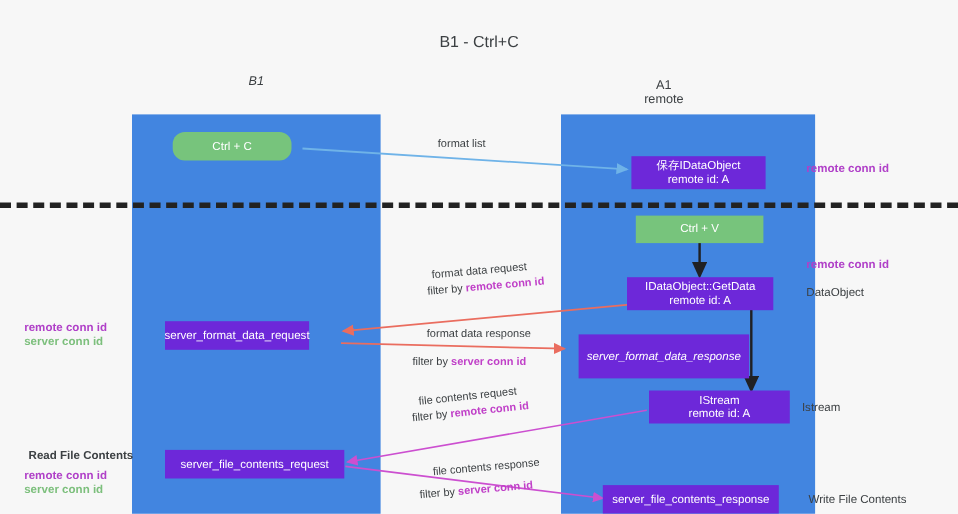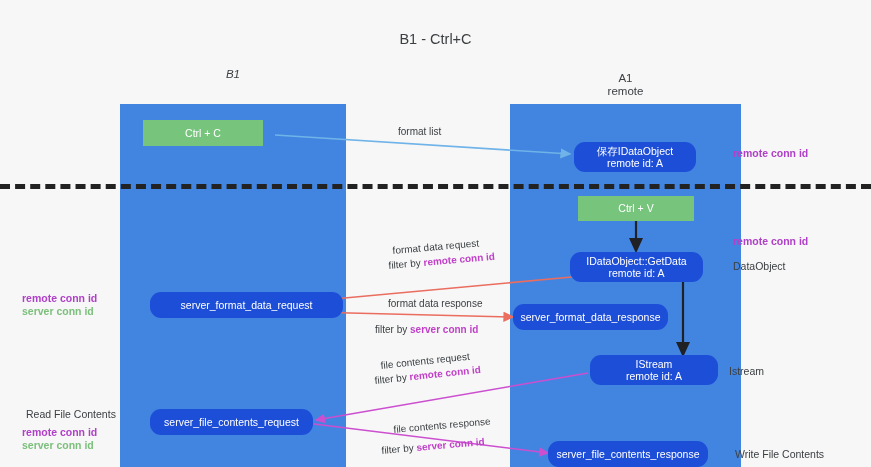--- a/index.html
+++ b/index.html
@@ -12,21 +12,21 @@
 
   .col-head{position:absolute;text-align:center;font-size:11.5px;
             line-height:13px;color:#3c4043;}
 
   .lane{position:absolute;background:#4285e0;}
 
   .box{position:absolute;box-sizing:border-box;display:flex;
        flex-direction:column;align-items:center;justify-content:center;
        color:#fff;font-size:10.5px;line-height:12.5px;text-align:center;}
   .box.green{background:#77c47c;}
-  .box.orange{background:#1d4ed8;border-radius:11px;}
+  .box.orange{background:#6d28d9;}
   .box span{display:block;}
 
   .sidelab{position:absolute;font-size:10.5px;line-height:13px;}
   .sidelab.purple{color:#b040c8;font-weight:bold;}
   .sidelab.green{color:#7cbf7c;font-weight:bold;}
   .sidelab.dark{color:#3c4043;}
 
   .edgelab{position:absolute;font-size:10px;line-height:13px;color:#3c4043;
            white-space:nowrap;}
   .edgelab .p{color:#c040c8;font-weight:bold;}
@@ -41,21 +41,21 @@
 
 <div class="canvas">
 
   <div class="title">
     <div>B1 - Ctrl+C</div>
   </div>
 
   <div class="col-head" style="left:120px;top:44px;width:226px;font-style:italic;">
     <div>B1</div>
   </div>
-  <div class="col-head" style="left:510px;top:48px;width:231px;">
+  <div class="col-head" style="left:488px;top:48px;width:231px;">
     <div>A1</div>
     <div>remote</div>
   </div>
 
   <div class="lane" style="left:120px;top:80px;width:226px;height:380px;"></div>
   <div class="lane" style="left:510px;top:80px;width:231px;height:380px;"></div>
 
   <svg class="wires" viewBox="0 0 871 467">
     <defs>
       <marker id="ah-blue" markerWidth="7" markerHeight="7" refX="6" refY="3.2" orient="auto">
@@ -82,43 +82,43 @@
 
     <path d="M683,256 L683,330" stroke="#202124" stroke-width="2.2" fill="none" marker-end="url(#ah-blk)"></path>
 
     <path d="M588,349 L316,396" stroke="#cc4fd0" stroke-width="1.5" fill="none" marker-end="url(#ah-mag)"></path>
 
     <path d="M314,400 L548,429" stroke="#cc4fd0" stroke-width="1.5" fill="none" marker-end="url(#ah-mag)"></path>
   </svg>
 
   <div class="dashline" style="top:160px;"></div>
 
-  <div class="box green" style="left:143px;top:96px;width:120px;height:26px;">
+  <div class="box green" style="left:157px;top:96px;width:108px;height:26px;border-radius:11px;">
     <span>Ctrl + C</span>
   </div>
 
   <div class="box orange" style="left:574px;top:118px;width:122px;height:30px;">
     <span>保存IDataObject</span>
     <span>remote id: A</span>
   </div>
 
   <div class="box green" style="left:578px;top:172px;width:116px;height:25px;">
     <span>Ctrl + V</span>
   </div>
 
   <div class="box orange" style="left:570px;top:228px;width:133px;height:30px;">
     <span>IDataObject::GetData</span>
     <span>remote id: A</span>
   </div>
 
-  <div class="box orange" style="left:150px;top:268px;width:193px;height:26px;">
+  <div class="box orange" style="left:150px;top:268px;width:131px;height:26px;">
     <span>server_format_data_request</span>
   </div>
 
-  <div class="box orange" style="left:513px;top:280px;width:155px;height:26px;">
+  <div class="box orange" style="left:526px;top:280px;width:155px;height:40px;font-style:italic;">
     <span>server_format_data_response</span>
   </div>
 
   <div class="box orange" style="left:590px;top:331px;width:128px;height:30px;">
     <span>IStream</span>
     <span>remote id: A</span>
   </div>
 
   <div class="box orange" style="left:150px;top:385px;width:163px;height:26px;">
     <span>server_file_contents_request</span>
@@ -152,17 +152,17 @@
 
   <div class="sidelab purple" style="left:733px;top:123px;">remote conn id</div>
   <div class="sidelab purple" style="left:733px;top:211px;">remote conn id</div>
   <div class="sidelab dark" style="left:733px;top:236px;">DataObject</div>
   <div class="sidelab dark" style="left:729px;top:341px;">Istream</div>
   <div class="sidelab dark" style="left:735px;top:424px;">Write File Contents</div>
 
   <div class="sidelab purple" style="left:22px;top:268px;">remote conn id</div>
   <div class="sidelab green" style="left:22px;top:281px;">server conn id</div>
 
-  <div class="sidelab dark" style="left:26px;top:384px;">Read File Contents</div>
+  <div class="sidelab dark" style="left:26px;top:384px;font-weight:bold;">Read File Contents</div>
   <div class="sidelab purple" style="left:22px;top:402px;">remote conn id</div>
   <div class="sidelab green" style="left:22px;top:415px;">server conn id</div>
 
 </div>
 
 </body></html>

